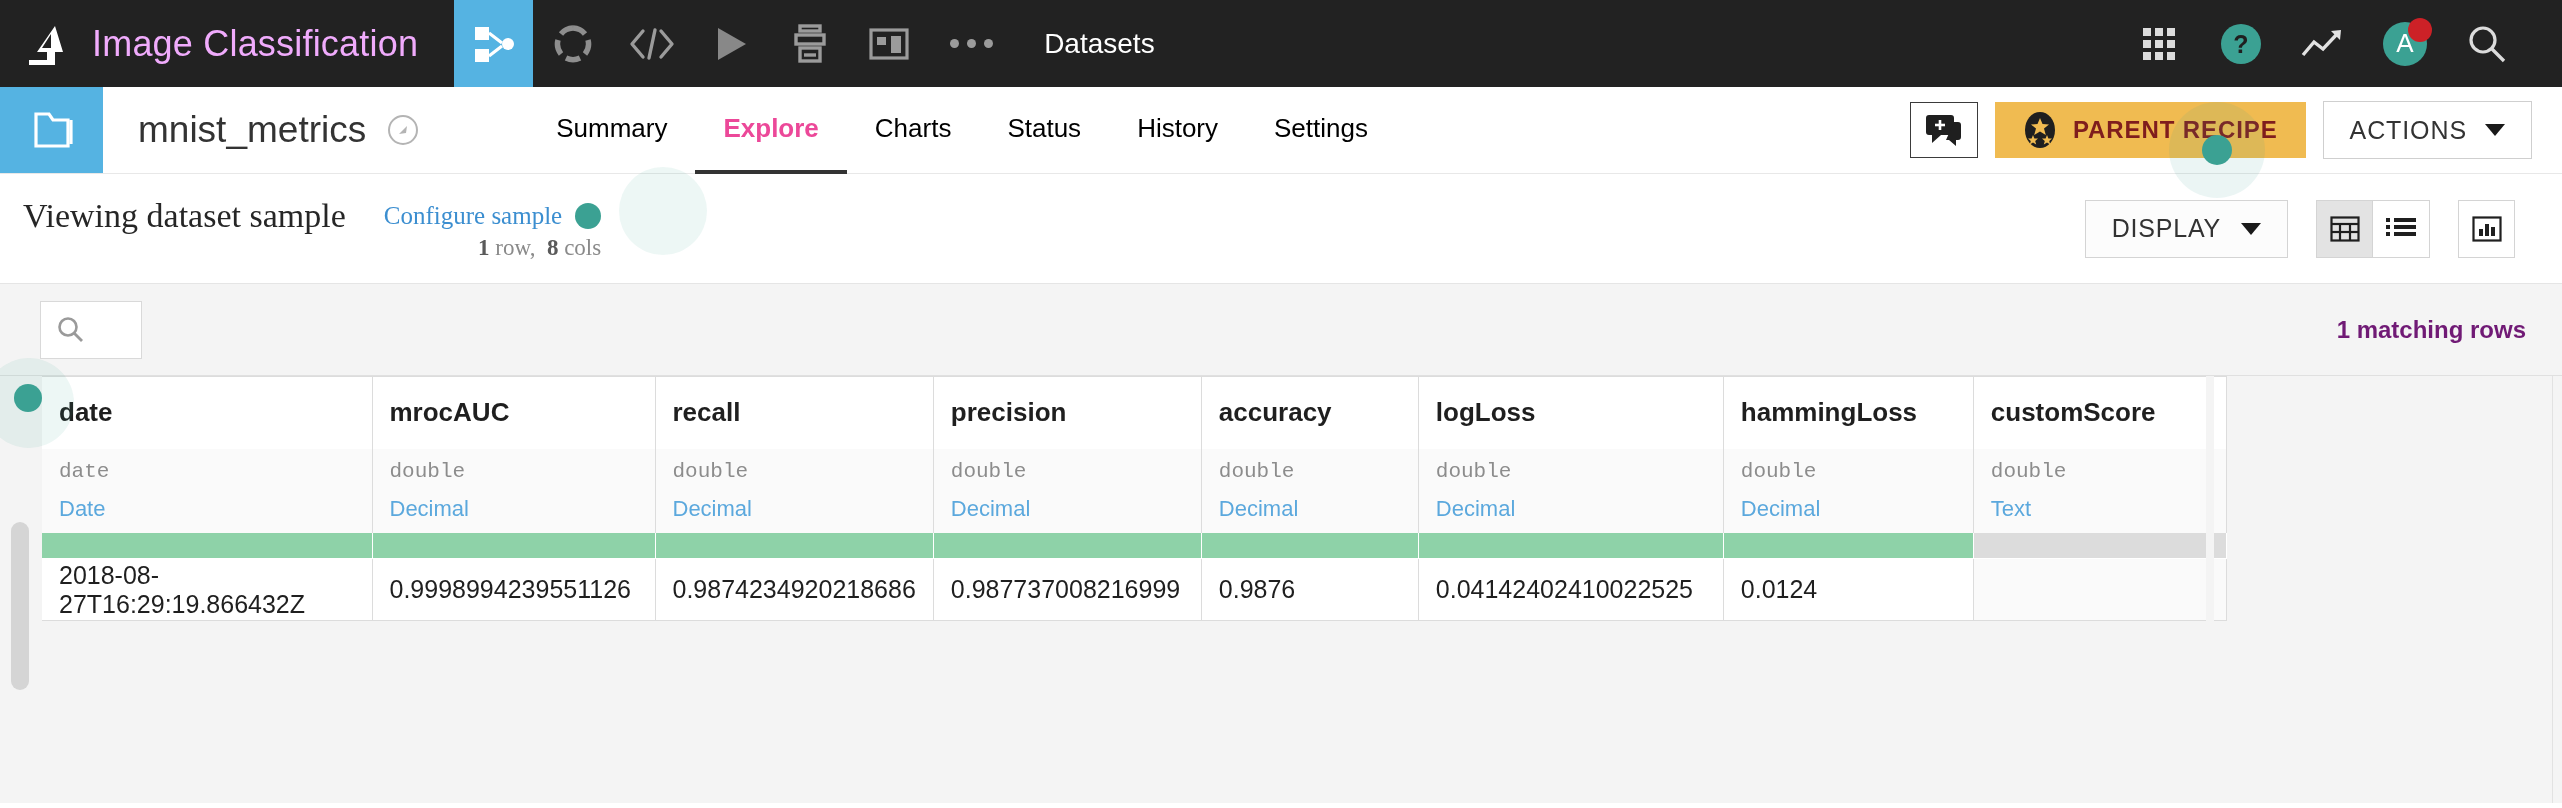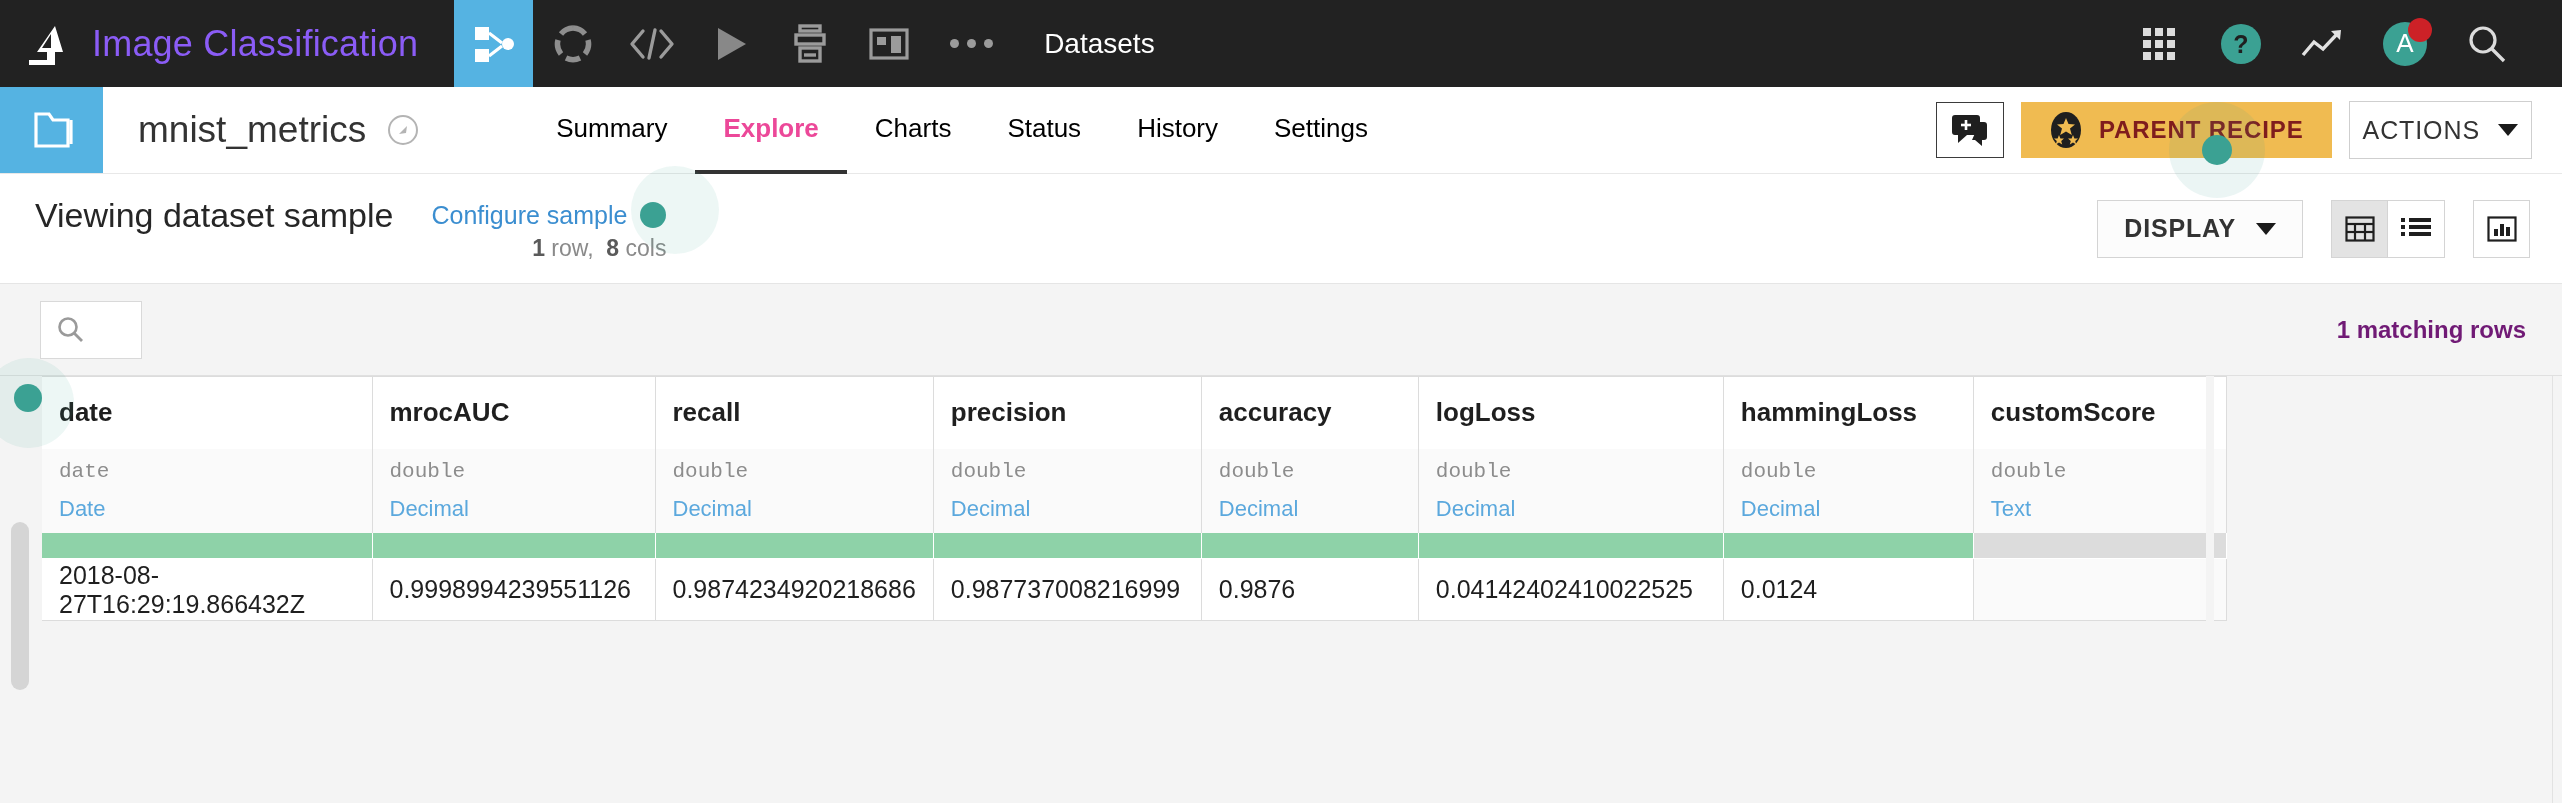--- a/index.html
+++ b/index.html
@@ -17,21 +17,21 @@
     background: #222222;
     display: flex;
     align-items: stretch;
   }
   .logo-cell {
     width: 92px;
     display: flex; align-items: center; justify-content: center;
   }
   .project-title {
     display: flex; align-items: center;
-    color: #8b5cf6;
+    color: #f0abfc;
     font-size: 36px;
     font-weight: 400;
     padding-right: 36px;
     letter-spacing: .2px;
   }
   .nav-icon {
     width: 79px;
     display: flex; align-items: center; justify-content: center;
     cursor: pointer;
   }
@@ -155,21 +155,21 @@
     cursor: pointer;
   }
   .btn-actions {
     height: 58px;
     background: #ffffff;
     border: 1px solid #cfcfcf;
     color: #333333;
     font-size: 25px;
     letter-spacing: .9px;
     display: flex; align-items: center;
-    padding: 0 13px;
+    padding: 0 26px;
     gap: 18px;
     cursor: pointer;
     z-index: 3;
   }
   .caret {
     width: 0; height: 0;
     border-left: 10px solid transparent;
     border-right: 10px solid transparent;
     border-top: 12px solid #1a1a1a;
   }
@@ -191,21 +191,21 @@
   }
 
   
   .sample-bar {
     height: 110px;
     background: #ffffff;
     display: flex; align-items: center;
     position: relative;
     border-bottom: 1px solid #e5e5e5;
   }
-  .sample-left { padding-left: 35px; }
+  .sample-left { padding-left: 23px; font-family: Liberation Serif, serif; }
   .sample-title-row {
     display: flex; align-items: center;
     position: relative;
   }
   .sample-title {
     font-size: 34px; color: #262626;
   }
   .configure-link {
     font-size: 25px; color: #3b8ed0;
     margin-left: 38px;
@@ -226,21 +226,21 @@
     z-index: 1;
   }
   .sample-meta {
     font-size: 23px; color: #8a8a8a;
     text-align: right;
   }
   .sample-meta b { color: #5a5a5a; }
   .sample-spacer { flex: 1; }
   .sample-right {
     display: flex; align-items: center;
-    padding-right: 32px; gap: 28px; font-weight: bold;
+    padding-right: 47px; gap: 28px;
   }
   .btn-display {
     height: 58px;
     border: 1px solid #d4d4d4;
     background: #fcfcfc;
     font-size: 25px; color: #333333;
     letter-spacing: .8px;
     display: flex; align-items: center;
     padding: 0 26px; gap: 20px;
     cursor: pointer;

